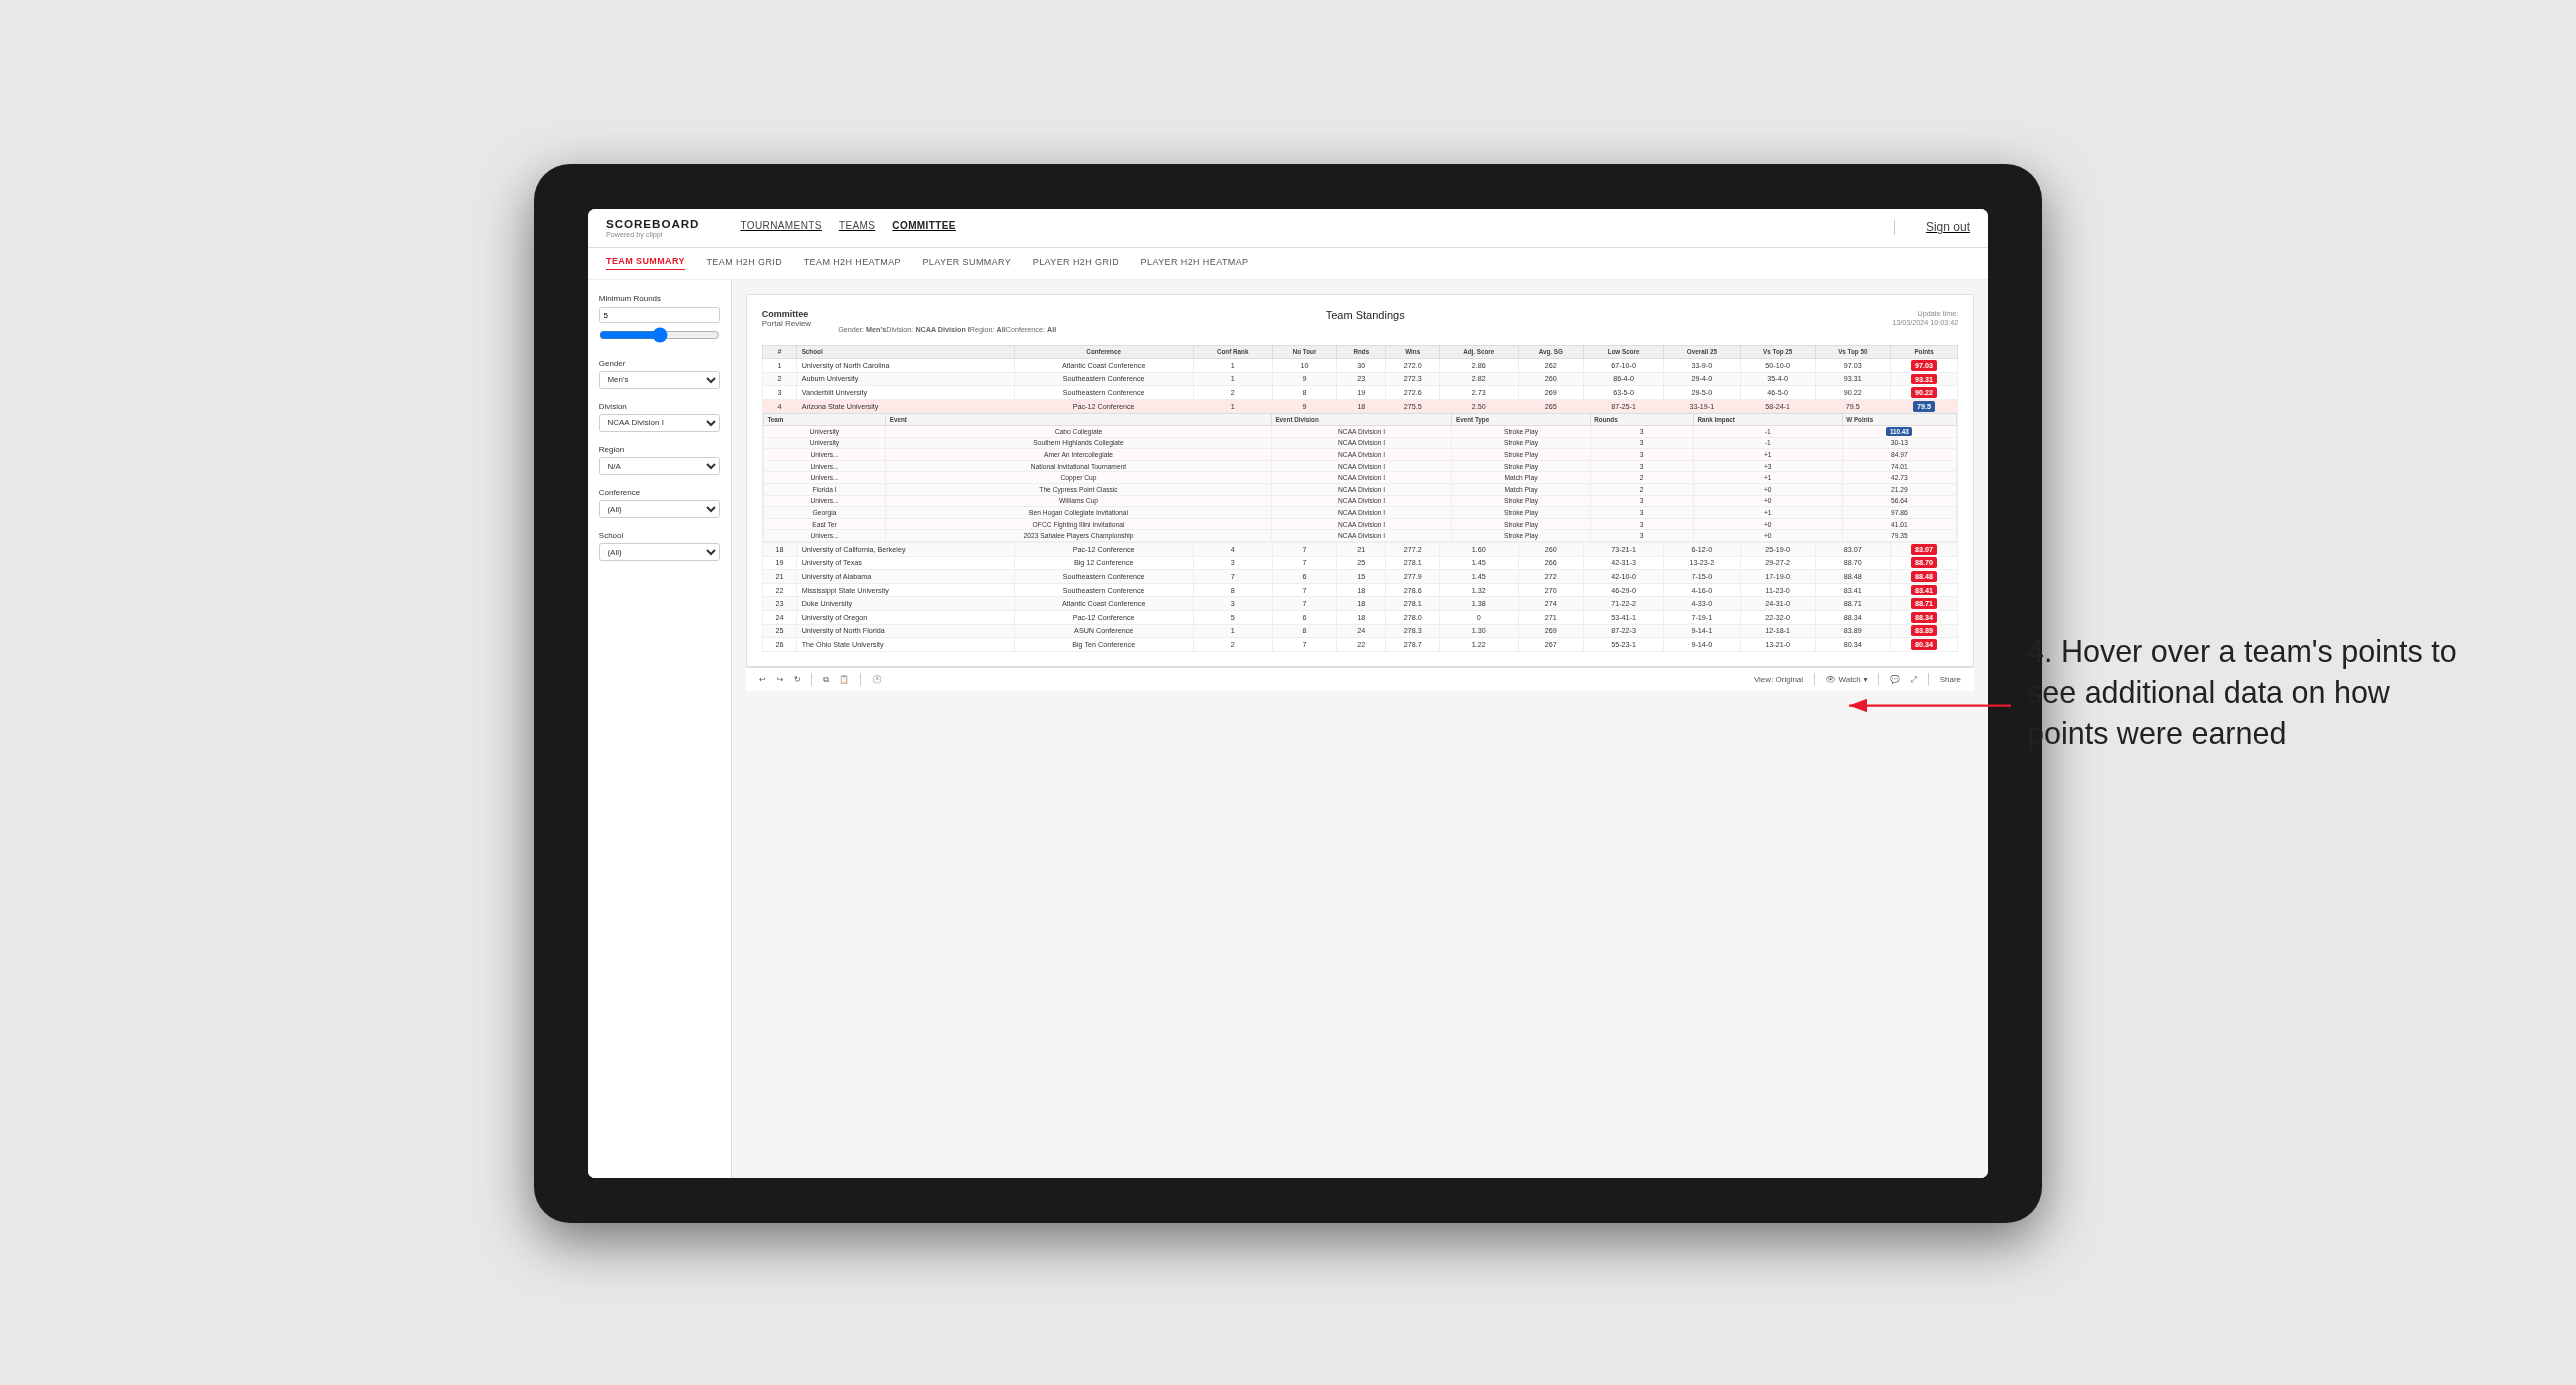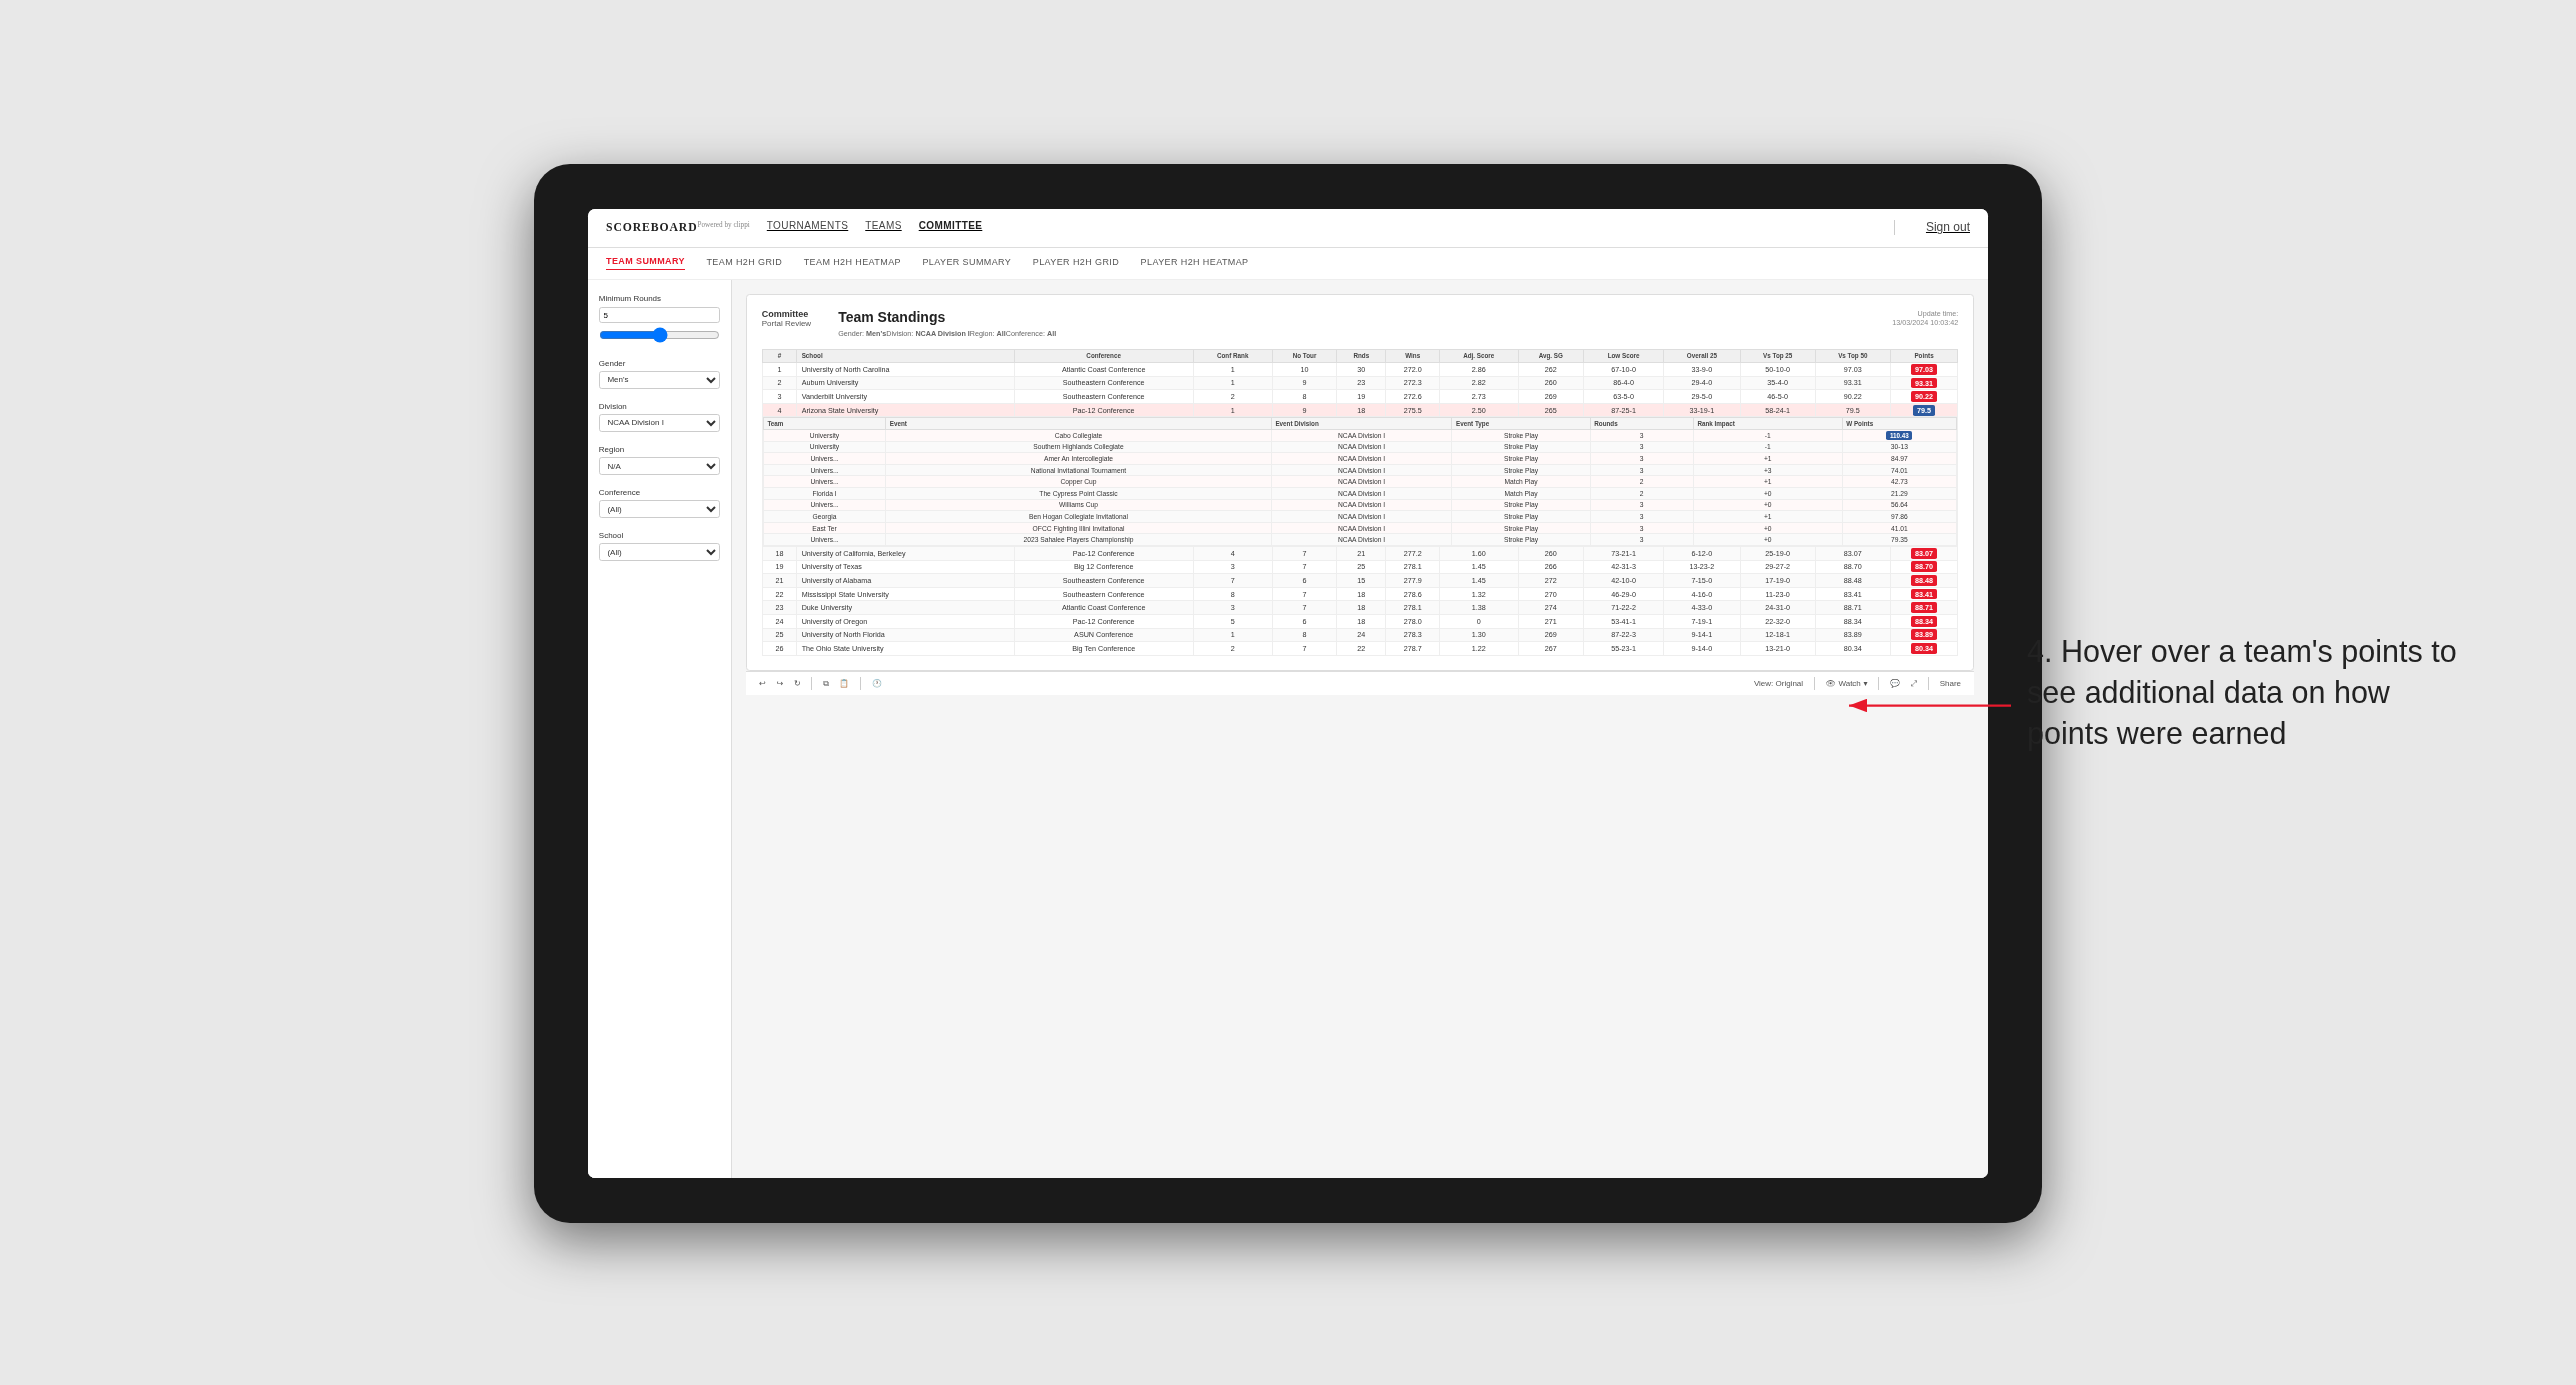--- a/index.html
+++ b/index.html
@@ -39,23 +39,22 @@
     .top-nav {
       display: flex;
       align-items: center;
       padding: 0 18px;
       height: 39px;
       background: #fff;
       border-bottom: 0.9px solid #ddd;
     }
     .logo {
       display: flex;
-      flex-direction: row;
-      margin-right: 17px;
-      font-family: Liberation Serif, serif;
+      flex-direction: column;
+      margin-right: 41px;
     }
     .logo-title {
       font-size: 11.7px;
       font-weight: bold;
       color: #222;
       letter-spacing: 0.9px;
     }
     .logo-sub {
       font-size: 7.2px;
       color: #888;
@@ -369,21 +368,21 @@
 
       <div class="report-area">
         <div class="report-card">
 
           <div class="report-header">
             <div>
               <div class="report-portal-label">Committee</div>
               <div class="report-portal-sub">Portal Review</div>
             </div>
             <div style="flex:1; padding-left: 27px;">
-              <div style="font-size:14px;font-weight:bold;color:#222;">Team Standings</div>
+              <div style="font-size:11px;font-weight:normal;color:#222;text-align:center;">Team Standings</div>
               <div style="display:flex;gap:0;margin-top:3.6px;">
                 <span style="font-size:7.2px;color:#666;">Gender: <strong>Men's</strong></span>
                 <span style="font-size:7.2px;color:#666;">Division: <strong>NCAA Division I</strong></span>
                 <span style="font-size:7.2px;color:#666;">Region: <strong>All</strong></span>
                 <span style="font-size:7.2px;color:#666;">Conference: <strong>All</strong></span>
               </div>
             </div>
             <div class="update-time">
               <div>Update time:</div>
               <div>13/03/2024 10:03:42</div>

